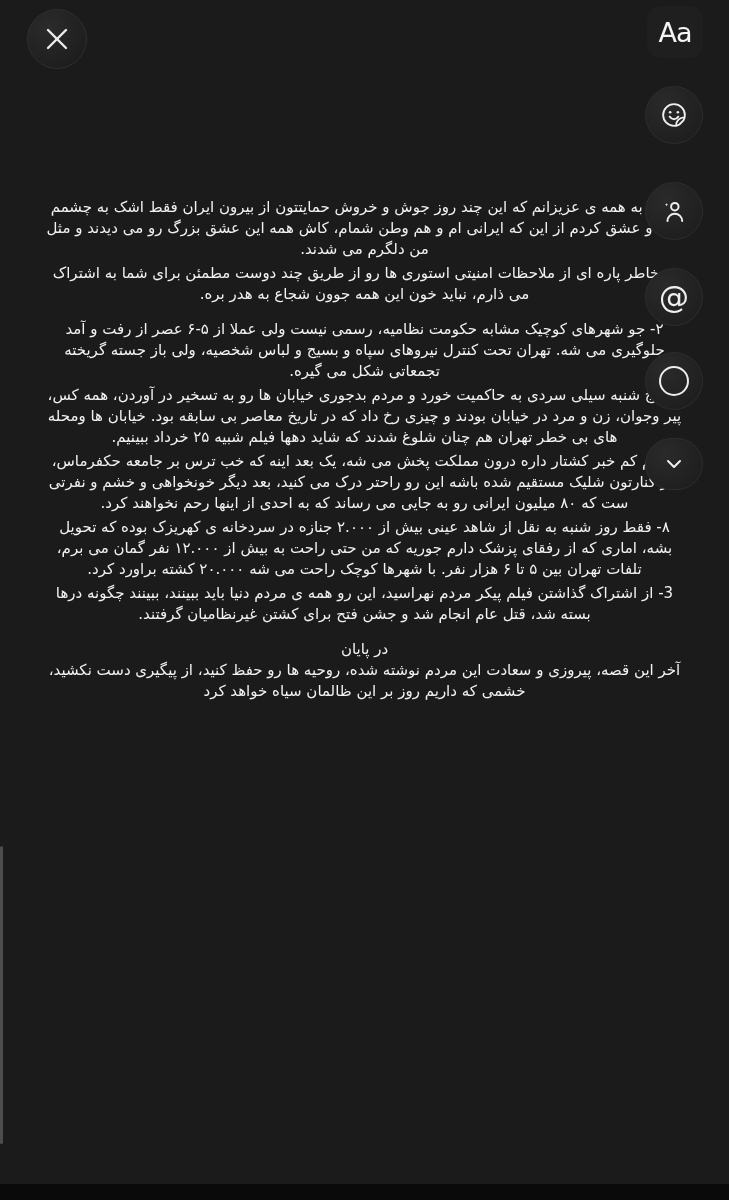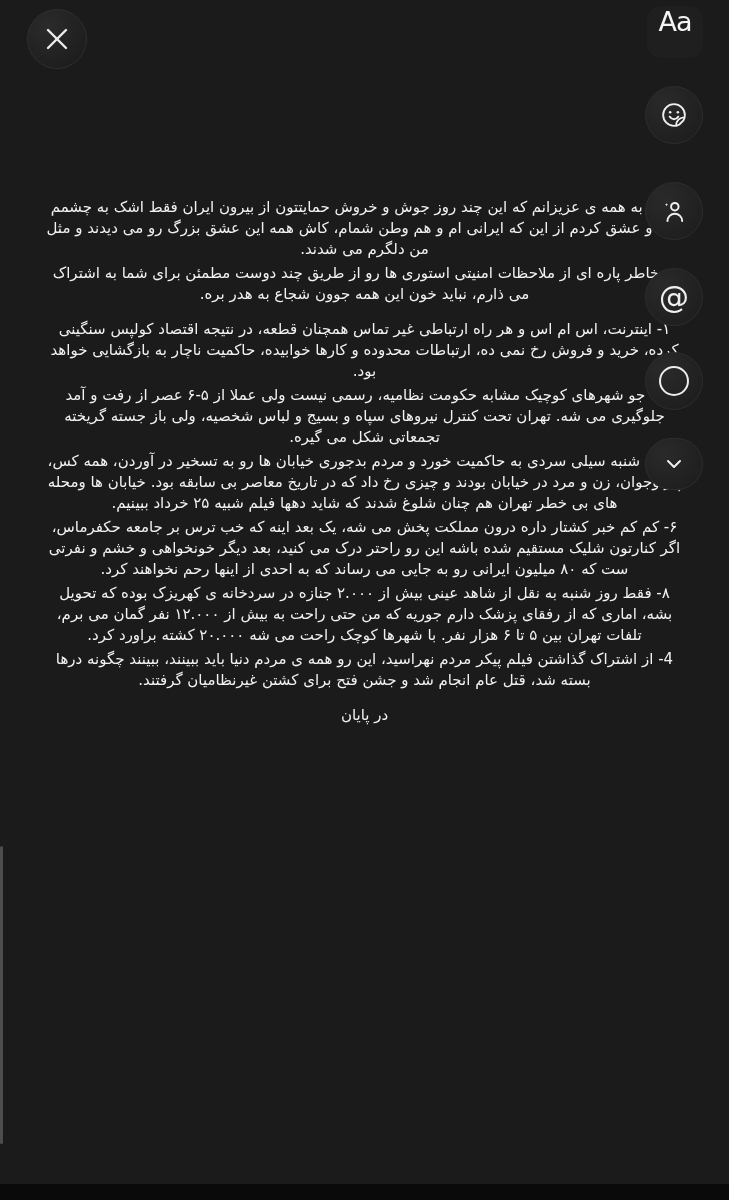--- a/index.html
+++ b/index.html
@@ -16,21 +16,21 @@
     width:58px;height:58px;border-radius:50%;
     background:radial-gradient(circle at 35% 30%, #2b2b2b, #1e1e1e 75%);
     border:1px solid #2f2f2f;
     display:flex;align-items:center;justify-content:center;
     cursor:pointer;z-index:5;
   }
   .text-tool-btn{
     position:absolute;top:6px;right:26px;
     width:56px;height:52px;border-radius:14px;
     background:#1f1f1f;
-    display:flex;align-items:flex-start;justify-content:center;
+    display:flex;align-items:center;justify-content:center;
     color:#f5f5f5;font-size:27px;font-weight:500;
     cursor:pointer;z-index:5;
     letter-spacing:-1px;
   }
   
   .icon-btn{
     position:absolute;right:26px;
     width:56px;height:56px;border-radius:50%;
     background:radial-gradient(circle at 35% 30%, #2a2a2a, #1f1f1f 75%);
     border:1px solid #2d2d2d;
@@ -124,26 +124,26 @@
     <span>
       <svg width="26" height="26" viewBox="0 0 26 26" fill="none" stroke="#efefef" stroke-width="2" stroke-linecap="round" stroke-linejoin="round">
         <polyline points="7,10 13,16 19,10"></polyline>
       </svg>
     </span>
   </div>
 
   <div class="story-text" dir="rtl" lang="fa">
     <p class="para">سلام به همه ی عزیزانم که این چند روز جوش و خروش حمایتتون از بیرون ایران فقط اشک به چشمم آورد و عشق کردم از این که ایرانی ام و هم وطن شمام، کاش همه این عشق بزرگ رو می دیدند و مثل من دلگرم می شدند.</p>
     <p class="para gap">به خاطر پاره ای از ملاحظات امنیتی استوری ها رو از طریق چند دوست مطمئن برای شما به اشتراک می ذارم، نباید خون این همه جوون شجاع به هدر بره.</p>
-    <p class="para">۱- اینترنت، اس ام اس و هر راه ارتباطی غیر تماس همچنان قطعه، در نتیجه اقتصاد کولپس سنگینی کرده، خرید و فروش رخ نمی ده، ارتباطات محدوده و کارها خوابیده، حاکمیت ناچار به بازگشایی خواهد بود.</p>
     <p class="para">۲- جو شهرهای کوچیک مشابه حکومت نظامیه، رسمی نیست ولی عملا از ۵-۶ عصر از رفت و آمد جلوگیری می شه. تهران تحت کنترل نیروهای سپاه و بسیج و لباس شخصیه، ولی باز جسته گریخته تجمعاتی شکل می گیره.</p>
     <p class="para">۳- پنج شنبه سیلی سردی به حاکمیت خورد و مردم بدجوری خیابان ها رو به تسخیر در آوردن، همه کس، پیر وجوان، زن و مرد در خیابان بودند و چیزی رخ داد که در تاریخ معاصر بی سابقه بود. خیابان ها ومحله های بی خطر تهران هم چنان شلوغ شدند که شاید دهها فیلم شبیه ۲۵ خرداد ببینیم.</p>
     <p class="para">۶- کم کم خبر کشتار داره درون مملکت پخش می شه، یک بعد اینه که خب ترس بر جامعه حکفرماس، اگر کنارتون شلیک مستقیم شده باشه این رو راحتر درک می کنید، بعد دیگر خونخواهی و خشم و نفرتی ست که ۸۰ میلیون ایرانی رو به جایی می رساند که به احدی از اینها رحم نخواهند کرد.</p>
     <p class="para">۸- فقط روز شنبه به نقل از شاهد عینی بیش از ۲.۰۰۰ جنازه در سردخانه ی کهریزک بوده که تحویل بشه، اماری که از رفقای پزشک دارم جوریه که من حتی راحت به بیش از ۱۲.۰۰۰ نفر گمان می برم، تلفات تهران بین ۵ تا ۶ هزار نفر. با شهرها کوچک راحت می شه ۲۰.۰۰۰ کشته براورد کرد.</p>
-    <p class="para gap">4- از اشتراک گذاشتن فیلم پیکر مردم نهراسید، این رو همه ی مردم دنیا باید ببینند، ببینند چگونه درها بسته شد، قتل عام انجام شد و جشن فتح برای کشتن غیرنظامیان گرفتند.</p>
+    <p class="para gap">3- از اشتراک گذاشتن فیلم پیکر مردم نهراسید، این رو همه ی مردم دنیا باید ببینند، ببینند چگونه درها بسته شد، قتل عام انجام شد و جشن فتح برای کشتن غیرنظامیان گرفتند.</p>
     <p class="para tight">در پایان</p>
+    <p class="para tight">آخر این قصه، پیروزی و سعادت این مردم نوشته شده، روحیه ها رو حفظ کنید، از پیگیری دست نکشید، خشمی که داریم روز بر این ظالمان سیاه خواهد کرد</p>
   </div>
 
   <div class="scrollbar-thumb"></div>
 
   <div class="bottom-strip"></div>
 
 </div>
 
 </body></html>

